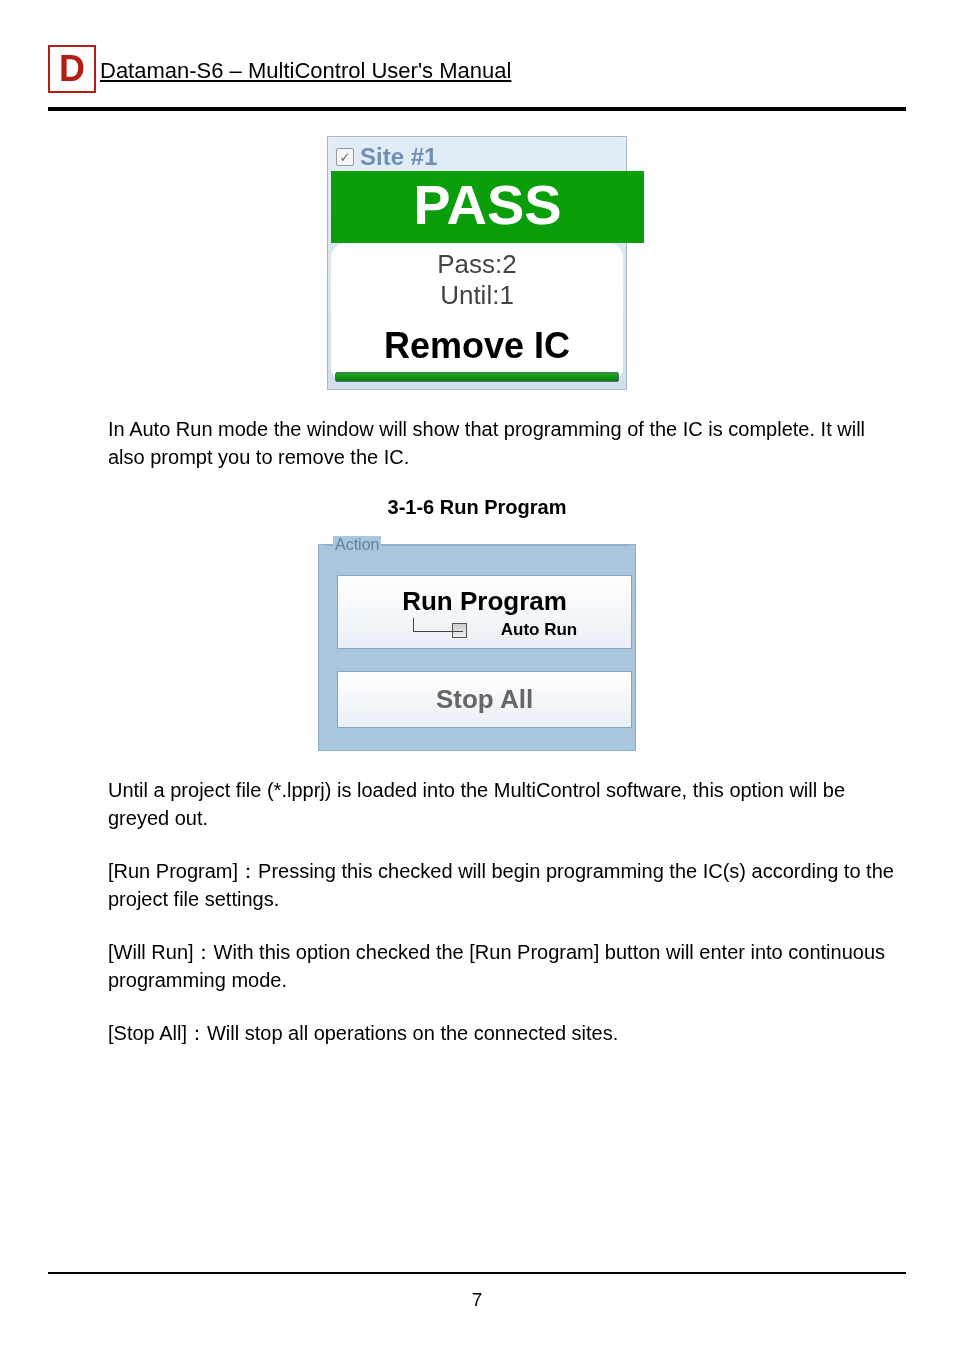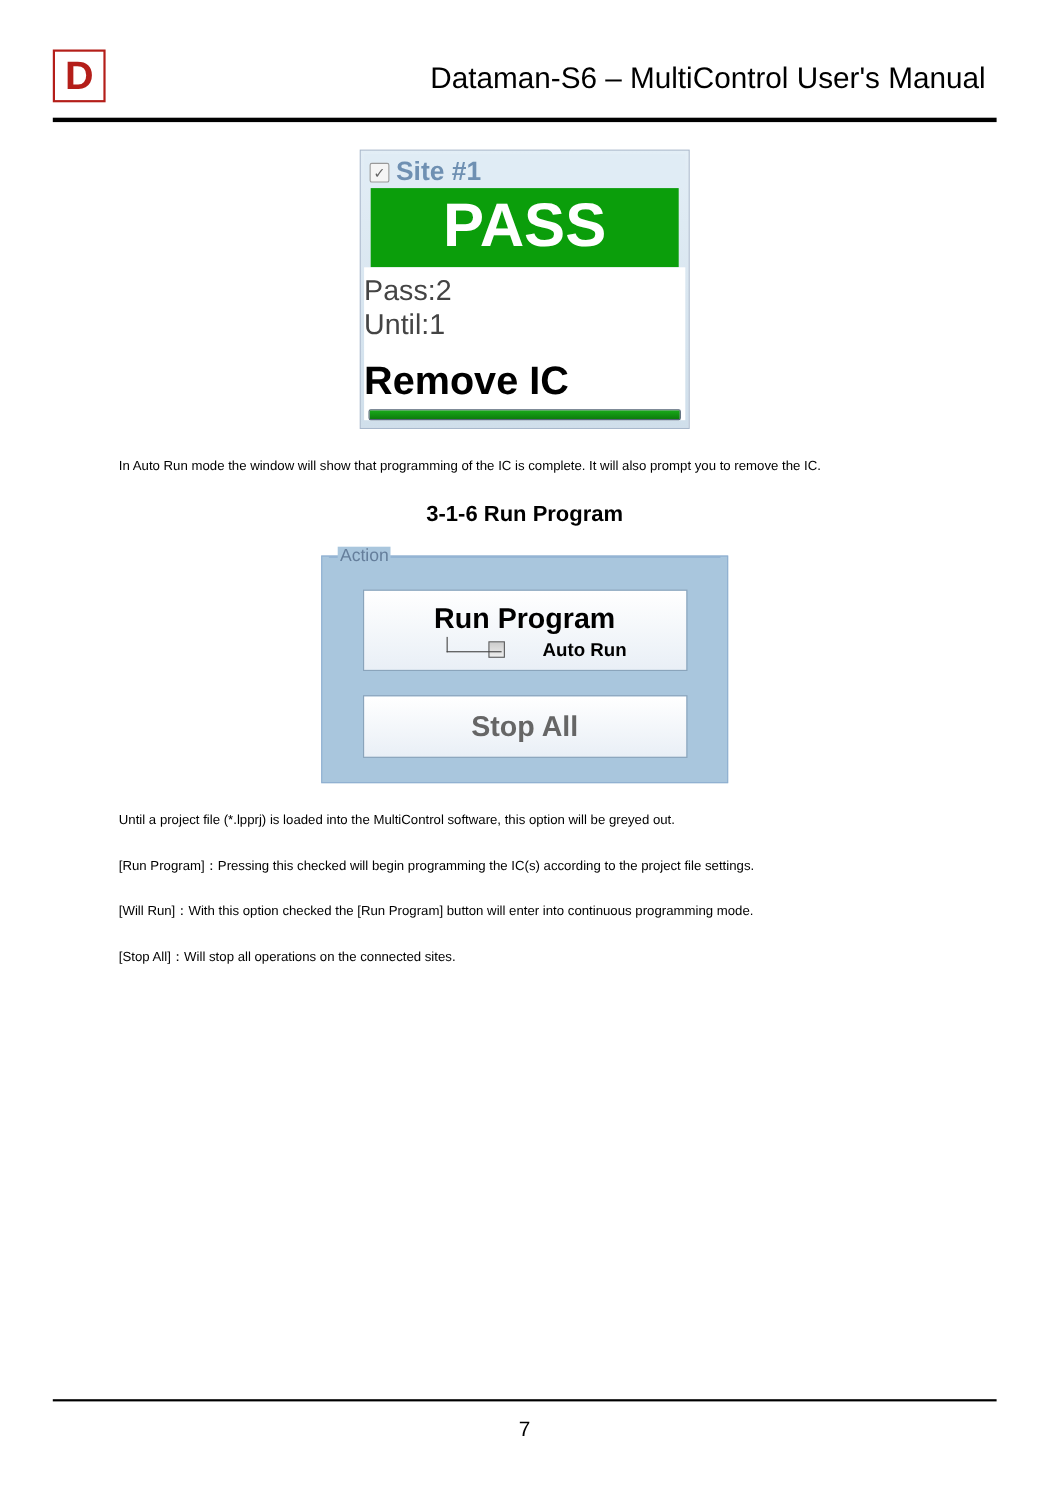--- a/index.html
+++ b/index.html
@@ -32,25 +32,25 @@
       border: 2px solid #b41e19;
       display: flex;
       align-items: center;
       justify-content: center;
       font-weight: bold;
       font-size: 36px;
       color: #b41e19;
       font-family: Arial, sans-serif;
     }
     .header-title {
-      font-size: 27px;
-      color: #000;
-      text-align: right;
+      font-size: 22px;
+      color: #000;
       flex: 1;
       padding-right: 10px;
+      text-decoration: underline;
     }
     .header-divider {
       border-bottom: 4px solid #000;
       margin-bottom: 25px;
       margin-top: 5px;
     }
     .site-panel {
       width: 300px;
       margin: 0 auto 25px auto;
       background: linear-gradient(#e3eef6, #d0dfeb);
@@ -76,68 +76,70 @@
       margin-right: 6px;
       border-radius: 2px;
     }
     .site-title {
       font-size: 24px;
       font-weight: bold;
       color: #6f90b2;
     }
     .pass-block {
       background: #0b9e0b;
-      width: 280px;
+      width: 313px;
       margin: 0 auto;
       text-align: center;
       padding: 6px 0 10px 0;
     }
     .pass-text {
       font-size: 56px;
       font-weight: 900;
       color: #fff;
       letter-spacing: 0px;
       line-height: 1;
     }
     .stats-block {
       background: #fff;
+      text-align: center;
       padding: 6px 0 0 0;
+      border-radius: 15px;
     }
     .stat-line {
       font-size: 26px;
       color: #444;
     }
     .remove-ic {
       font-size: 36px;
       font-weight: bold;
       color: #000;
       margin-top: 14px;
     }
     .progress-bar {
       height: 10px;
       background: linear-gradient(#1aaa1a, #0c7c0c);
       border: 1px solid #567;
       border-radius: 2px;
       margin: 5px 4px 4px 4px;
     }
     .body-text {
-      font-size: 12px;
+      font-size: 20px;
       color: #000;
       margin: 0 0 25px 60px;
       padding-right: 5px;
       line-height: 1.4;
     }
     .section-heading {
       font-size: 20px;
       color: #000;
       margin-bottom: 25px;
       text-align: center;
     }
     .action-panel {
-      width: 370px;
+      width: 318px;
       margin: 0 auto 25px auto;
       background: #a9c6dd;
       border: 1px solid #8eaed0;
       position: relative;
       padding: 24px 18px 18px 18px;
     }
     .fieldset-border {
       position: absolute;
       top: 0;
       left: 6px;

